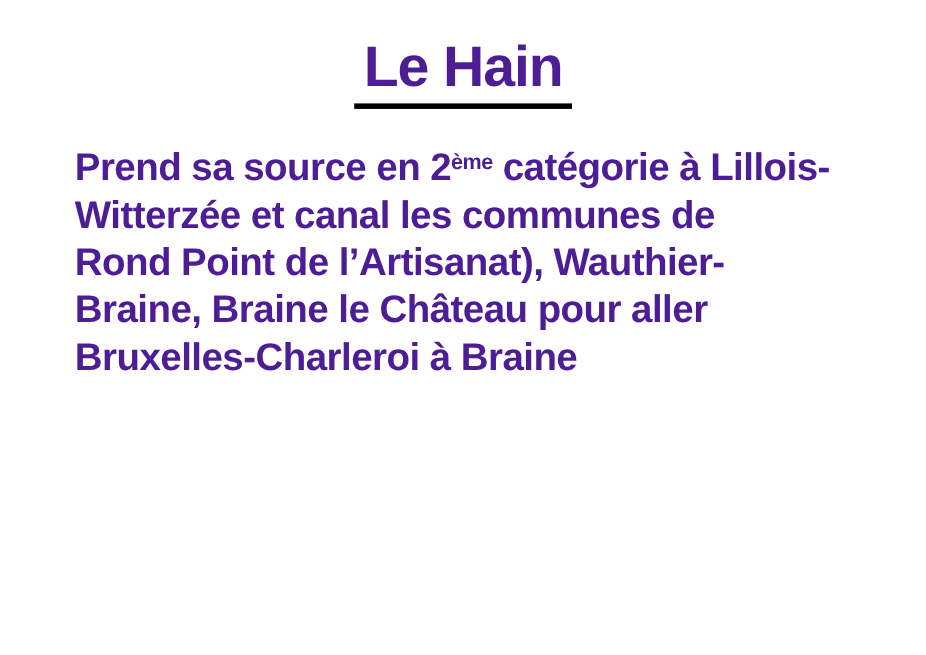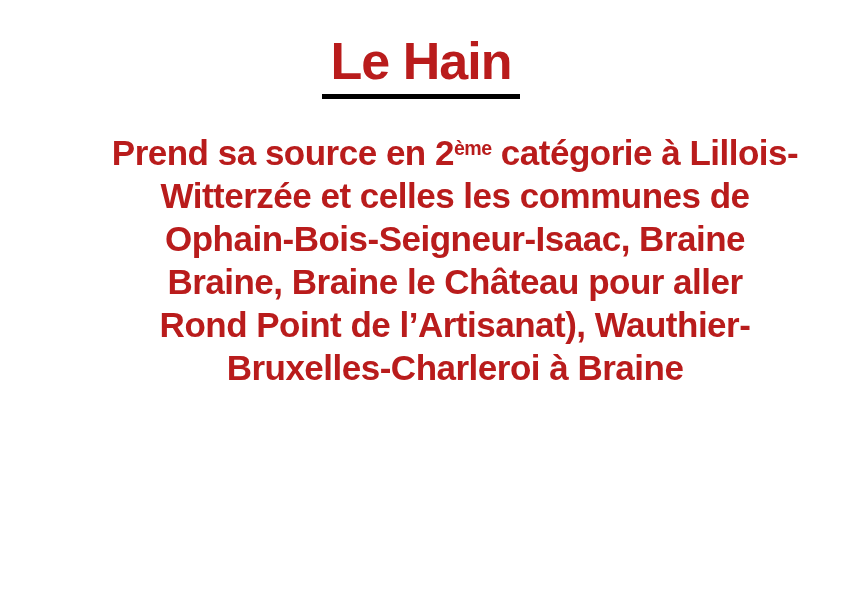--- a/index.html
+++ b/index.html
@@ -4,42 +4,41 @@
 <style>
   html, body {
     margin: 0;
     padding: 0;
   }
   .slide {
     position: relative;
     width: 842px;
     height: 595px;
     background: #ffffff;
-    color: #b91c1c;
+    color: #4c1d95;
     font-family: "Liberation Sans", sans-serif;
     overflow: hidden;
     box-sizing: border-box;
   }
   .title-wrap {
     padding-top: 32px;
     text-align: center;
   }
   .page-title {
     display: inline-block;
     font-size: 52px;
     font-weight: bold;
     line-height: 1.15;
     letter-spacing: -1px;
     border-bottom: 5px solid #000000;
     padding: 0 9px 2px 9px;
   }
   .body-paragraph {
     margin-top: 32px;
     margin-left: 68px;
-    text-align: center;
   }
   .body-line {
     white-space: nowrap;
     font-size: 35px;
     font-weight: bold;
     line-height: 43px;
     height: 43px;
     letter-spacing: -0.5px;
   }
   .body-line sup {
@@ -57,27 +56,26 @@
 <div class="slide">
 
   <div class="title-wrap">
     <span class="page-title">Le Hain</span>
   </div>
 
   <div class="body-paragraph">
 
     <div class="body-line"><span>Prend sa source en 2</span><sup>ème</sup><span> catégorie à Lillois-</span></div>
 
-    <div class="body-line"><span>Witterzée et celles les communes de</span><sup></sup><span></span></div>
-
-    <div class="body-line"><span>Ophain-Bois-Seigneur-Isaac, Braine</span><sup></sup><span></span></div>
+    <div class="body-line"><span>Witterzée et canal les communes de</span><sup></sup><span></span></div>
 
 
-    <div class="body-line"><span>Braine, Braine le Château pour aller</span><sup></sup><span></span></div>
 
     <div class="body-line"><span>Rond Point de l’Artisanat), Wauthier-</span><sup></sup><span></span></div>
+
+    <div class="body-line"><span>Braine, Braine le Château pour aller</span><sup></sup><span></span></div>
 
 
     <div class="body-line"><span>Bruxelles-Charleroi à Braine</span><sup></sup><span></span></div>
 
   </div>
 
 </div>
 
 </body></html>

